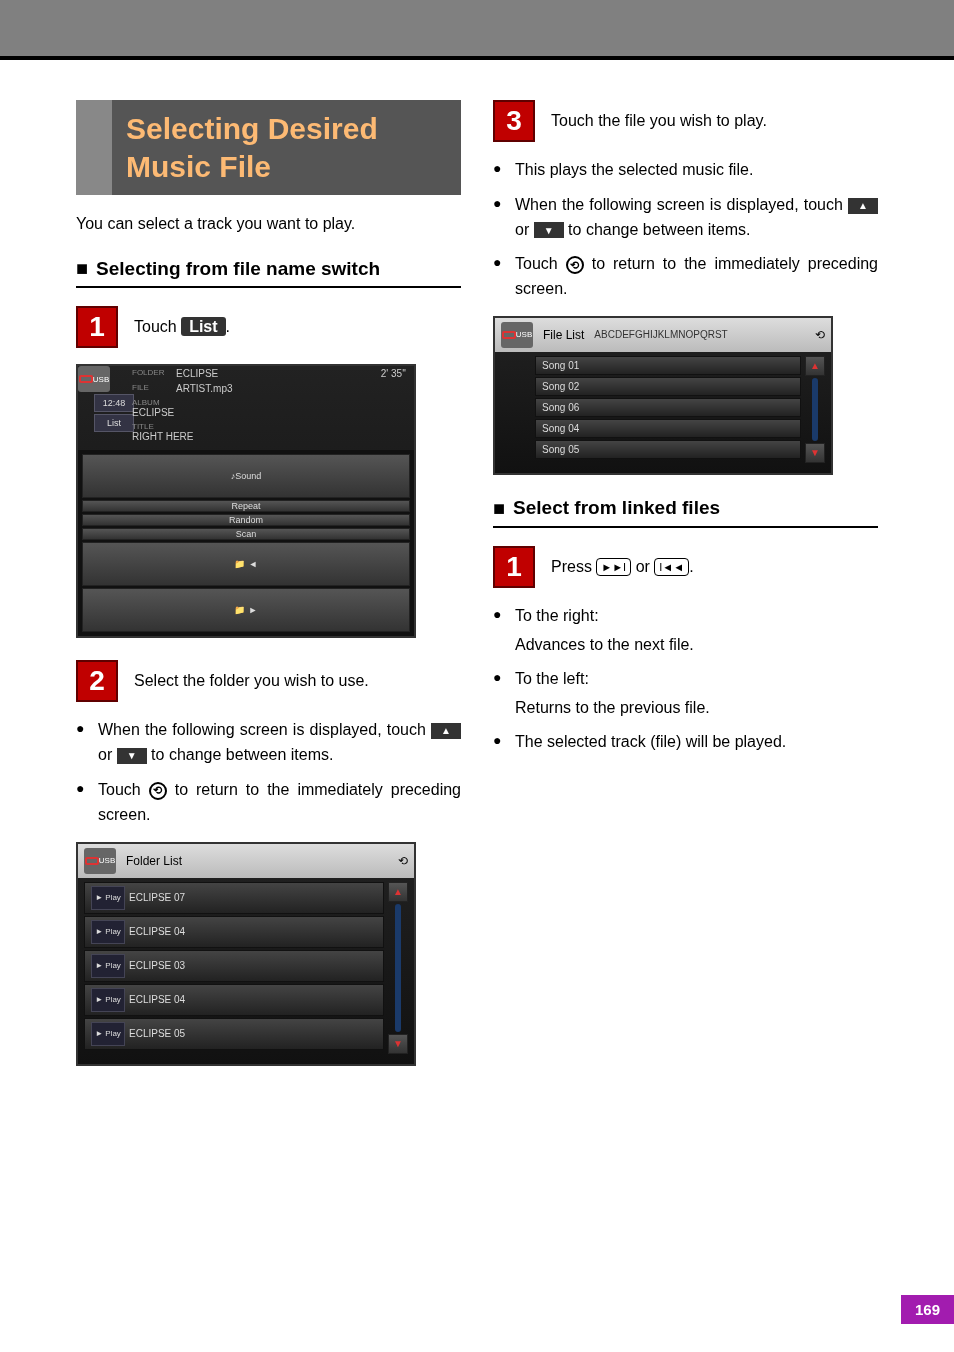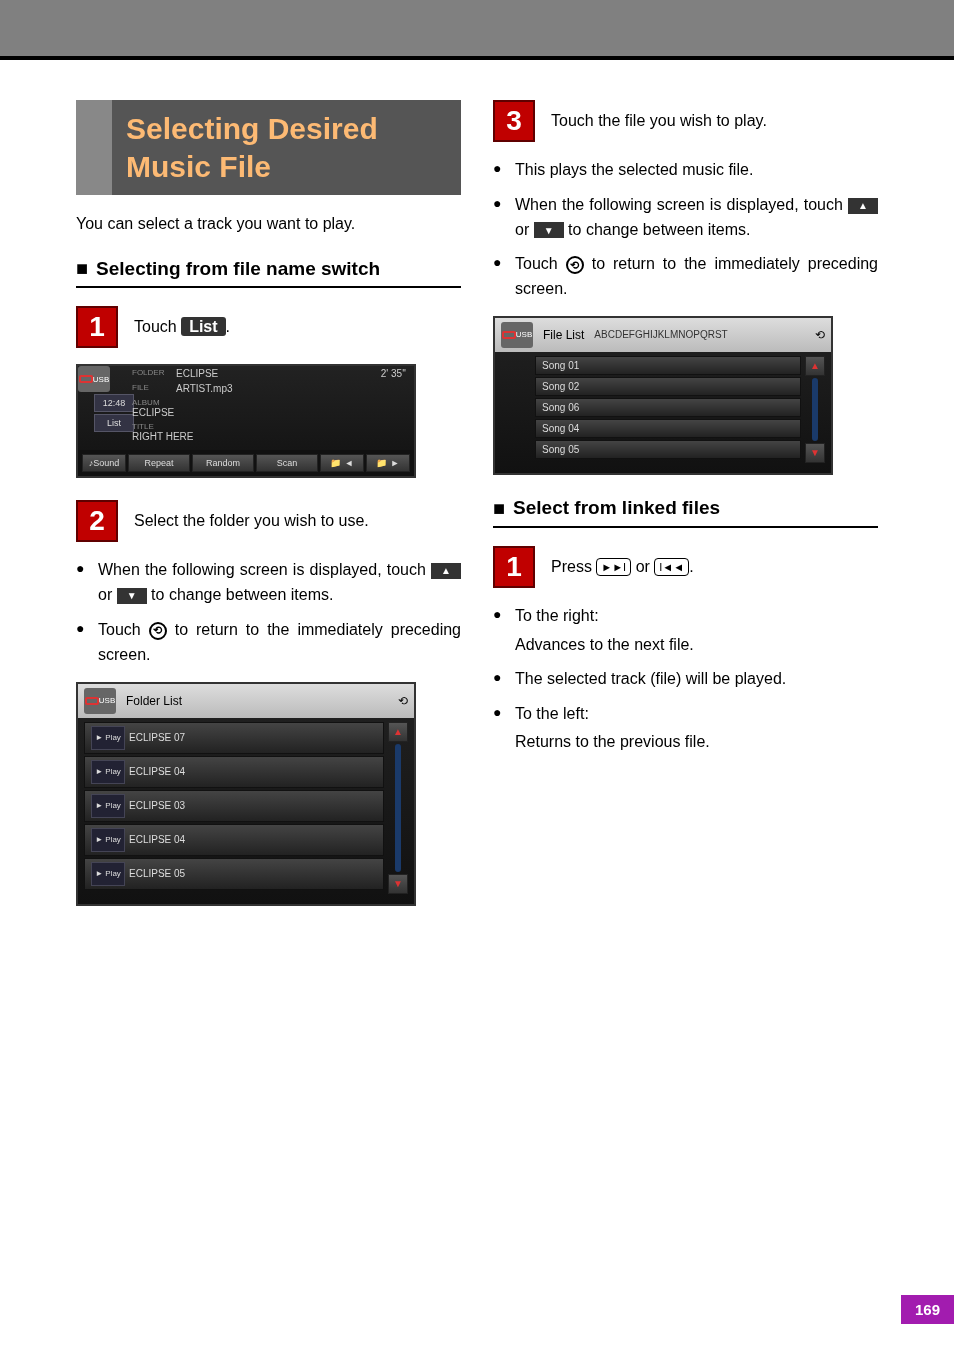--- a/index.html
+++ b/index.html
@@ -187,21 +187,21 @@
   .side-btn{
     width:40px;height:18px;background:#334;border:1px solid #556;
     font-size:9px;color:#ddd;display:flex;align-items:center;justify-content:center;
     margin:2px 16px;
   }
   .now-left{
     float:left;width:46px;
   }
   .now-right{overflow:hidden;padding-bottom:6px;}
   .btm-row{
-    display:flex;gap:2px;padding:4px;background:#111;
+    display:flex;gap:2px;padding:4px;background:#111;flex-direction:column;
   }
   .btm-row .b{
     flex:1;height:18px;background:linear-gradient(#555,#333);
     font-size:9px;color:#ddd;display:flex;align-items:center;justify-content:center;
     border:1px solid #222;
   }
   .btm-row .b.small{flex:0 0 44px;}
 
   .list-body{padding:4px 6px;}
   .list-row{
@@ -409,23 +409,23 @@
       <div class="step-text">
         <span>Press </span><span class="inline-key">►►I</span><span> or </span><span class="inline-key">I◄◄</span><span>.</span>
       </div>
     </div>
 
     <ul class="bullet-list">
       <li>
         <span>To the right:</span>
         <div class="sub-indent" style="padding-left:0;margin-top:4px;">Advances to the next file.</div>
       </li>
-      <li>The selected track (file) will be played.</li>
       <li>
         <span>To the left:</span>
         <div class="sub-indent" style="padding-left:0;margin-top:4px;">Returns to the previous file.</div>
       </li>
+      <li>The selected track (file) will be played.</li>
     </ul>
 
   </div>
 </div>
 
 <div class="page-num">169</div>
 
 </body></html>

